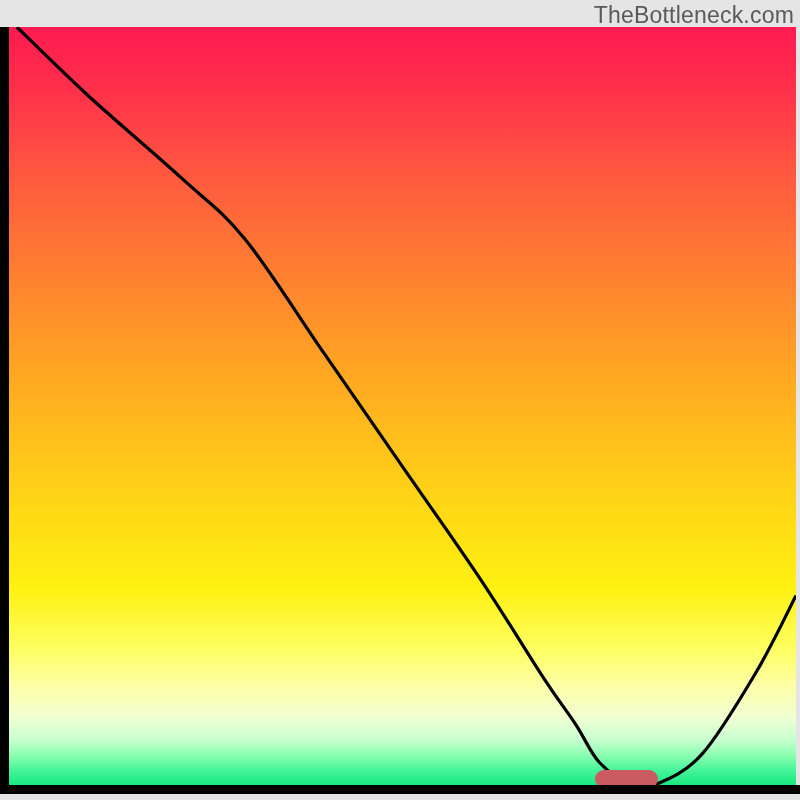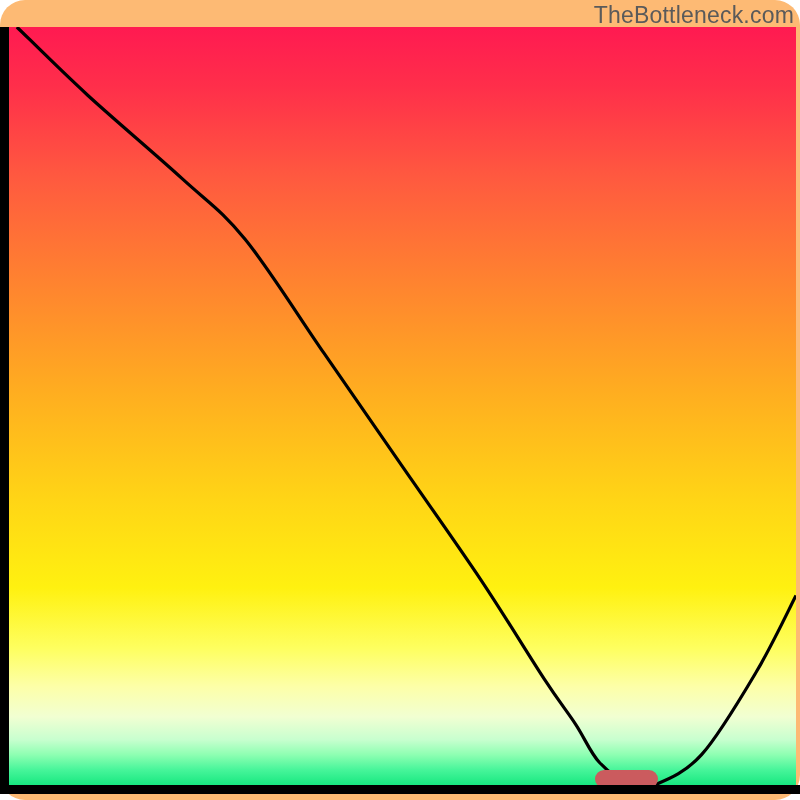--- a/index.html
+++ b/index.html
@@ -7,22 +7,21 @@
     padding: 0;
     width: 800px;
     height: 800px;
     overflow: hidden;
     font-family: Arial, Helvetica, sans-serif;
   }
   .canvas {
     position: relative;
     width: 800px;
     height: 800px;
-    background: #fdba74;
-    border-radius: 25px;
+    background: #e5e5e5;
   }
   
   .plot {
     position: absolute;
     left: 9px;
     top: 27px;
     width: 787px;   
     height: 758px;  
     overflow: hidden;
   }

